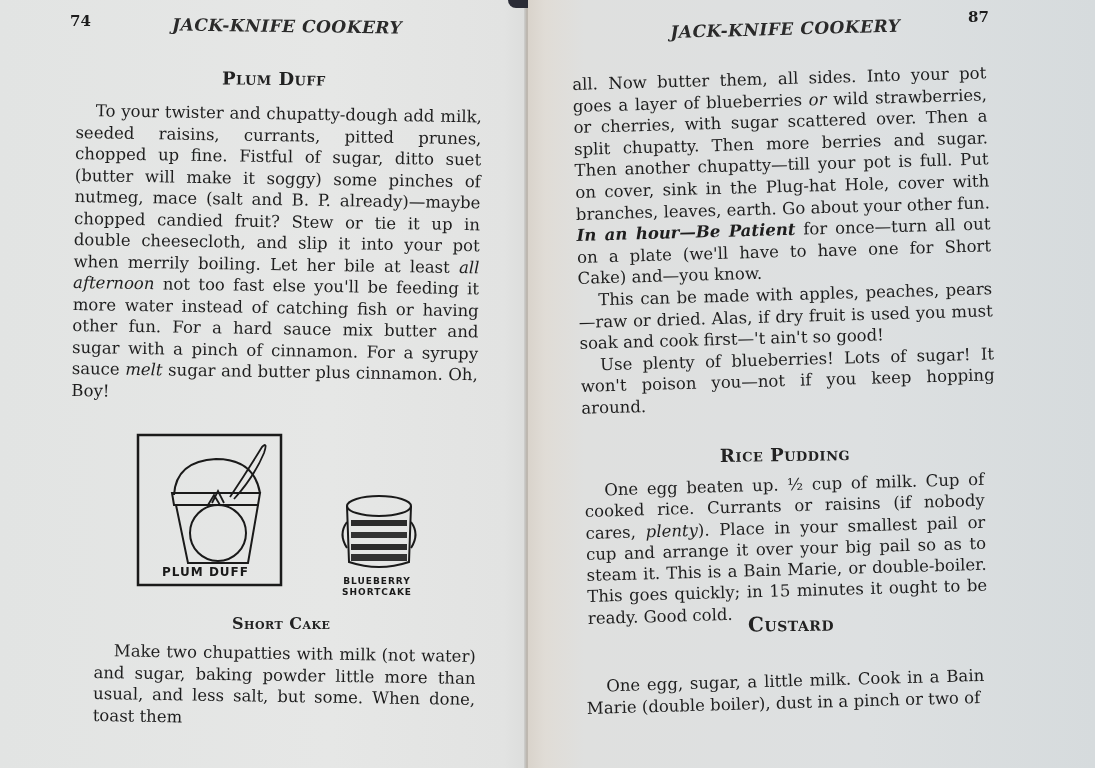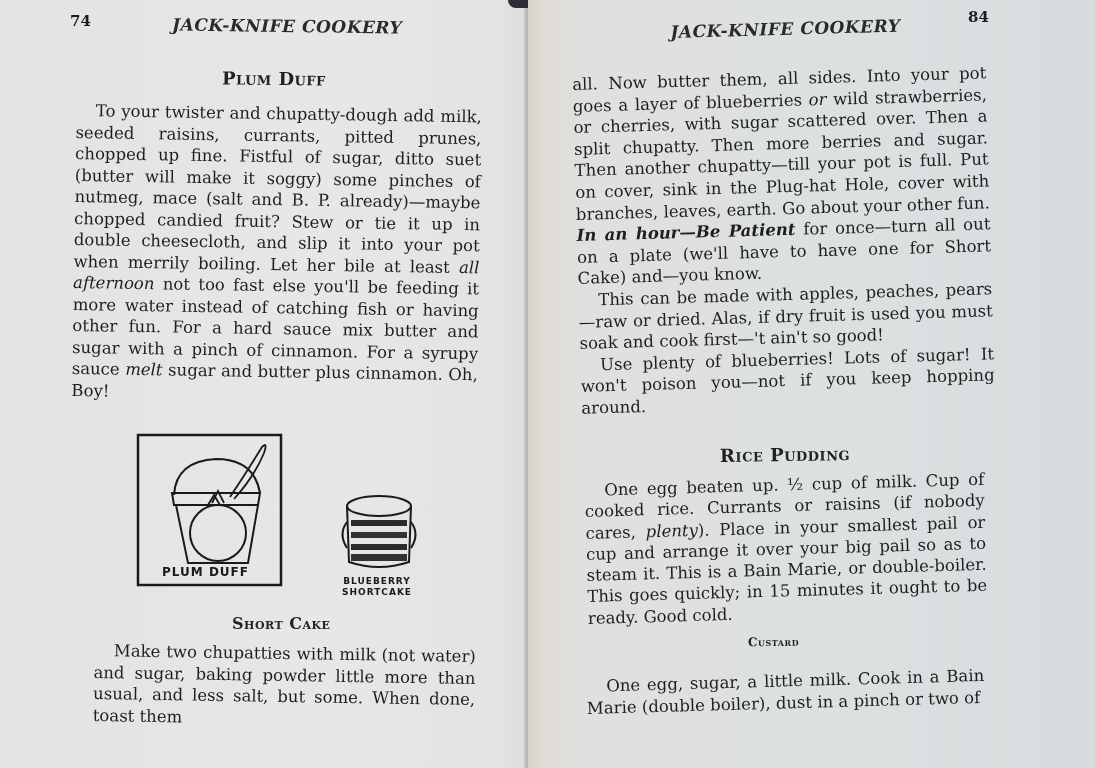--- a/index.html
+++ b/index.html
@@ -105,33 +105,33 @@
     <div class="text-block" style="left:94px; top:640px; width:382px; transform:rotate(0.9deg); transform-origin:0 0;">
       <p>Make two chupatties with milk (not water) and sugar, baking powder little more than usual, and less salt, but some. When done, toast them</p>
     </div>
   </div>
 
   <div class="gutter"></div>
   <div class="ribbon"></div>
 
   <div class="page page-right">
     <span class="running-head" style="left:142px; top:22px; transform:rotate(-1.6deg); transform-origin:0 0;">JACK-KNIFE COOKERY</span>
-    <span class="pagenum" style="left:440px; top:8px;">84</span>
+    <span class="pagenum" style="left:440px; top:8px;">87</span>
 
     <div class="text-block right-rot" style="left:44px; top:74px; width:414px; line-height:21.6px;">
       <p class="noindent"><span>all. Now butter them, all sides. Into your pot goes a layer of blueberries </span><em>or</em><span> wild strawberries, or cherries, with sugar scattered over. Then a split chupatty. Then more berries and sugar. Then another chupatty—till your pot is full. Put on cover, sink in the Plug-hat Hole, cover with branches, leaves, earth. Go about your other fun. </span><em style="font-weight:bold;">In an hour—Be Patient</em><span> for once—turn all out on a plate (we'll have to have one for Short Cake) and—you know.</span></p>
       <p>This can be made with apples, peaches, pears —raw or dried. Alas, if dry fruit is used you must soak and cook first—'t ain't so good!</p>
       <p>Use plenty of blueberries! Lots of sugar! It won't poison you—not if you keep hopping around.</p>
     </div>
 
     <div class="section-title" style="left:192px; top:444px; transform:rotate(-0.8deg);">Rice Pudding</div>
 
     <div class="text-block right-rot" style="left:56px; top:480px; width:400px; line-height:21.3px;">
       <p><span>One egg beaten up. ½ cup of milk. Cup of cooked rice. Currants or raisins (if nobody cares, </span><em>plenty</em><span>). Place in your smallest pail or cup and arrange it over your big pail so as to steam it. This is a Bain Marie, or double-boiler. This goes quickly; in 15 minutes it ought to be ready. Good cold.</span></p>
     </div>
 
-    <div class="section-title" style="left:220px; top:635px; font-size:12px; transform:rotate(-0.6deg);">Custard</div>
+    <div class="section-title" style="left:220px; top:612px; font-size:20px; transform:rotate(-0.6deg);">Custard</div>
 
     <div class="text-block right-rot" style="left:58px; top:676px; width:398px;">
       <p>One egg, sugar, a little milk. Cook in a Bain Marie (double boiler), dust in a pinch or two of</p>
     </div>
   </div>
 </div>
 
 </body></html>

